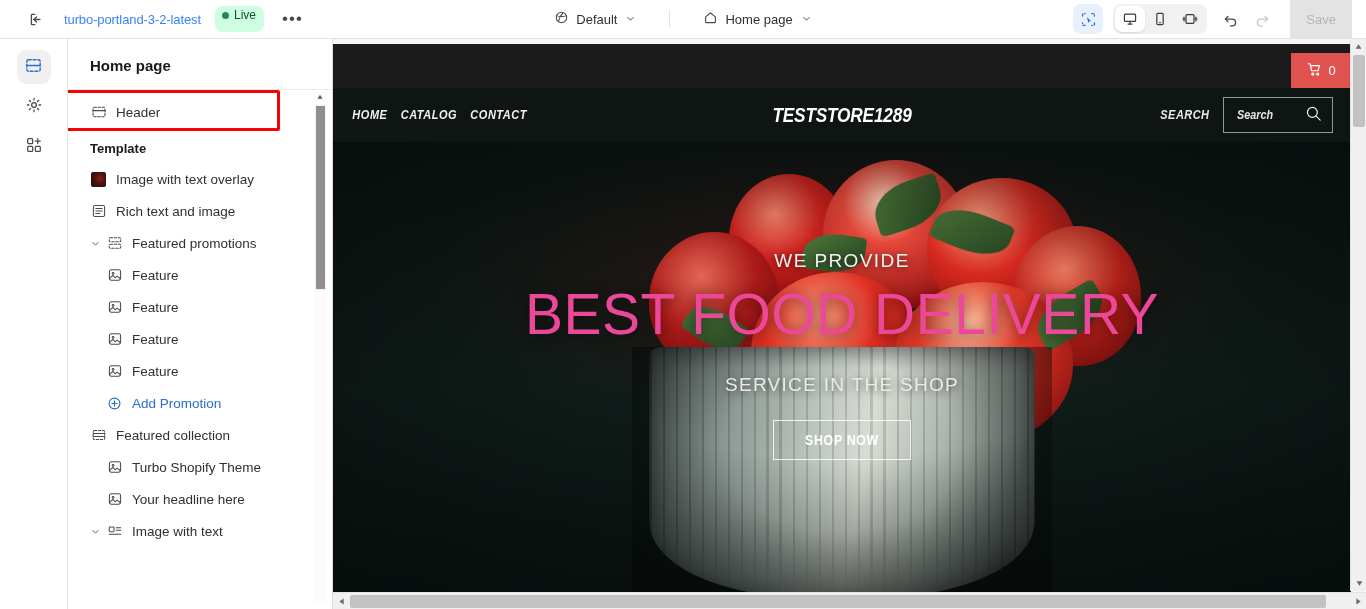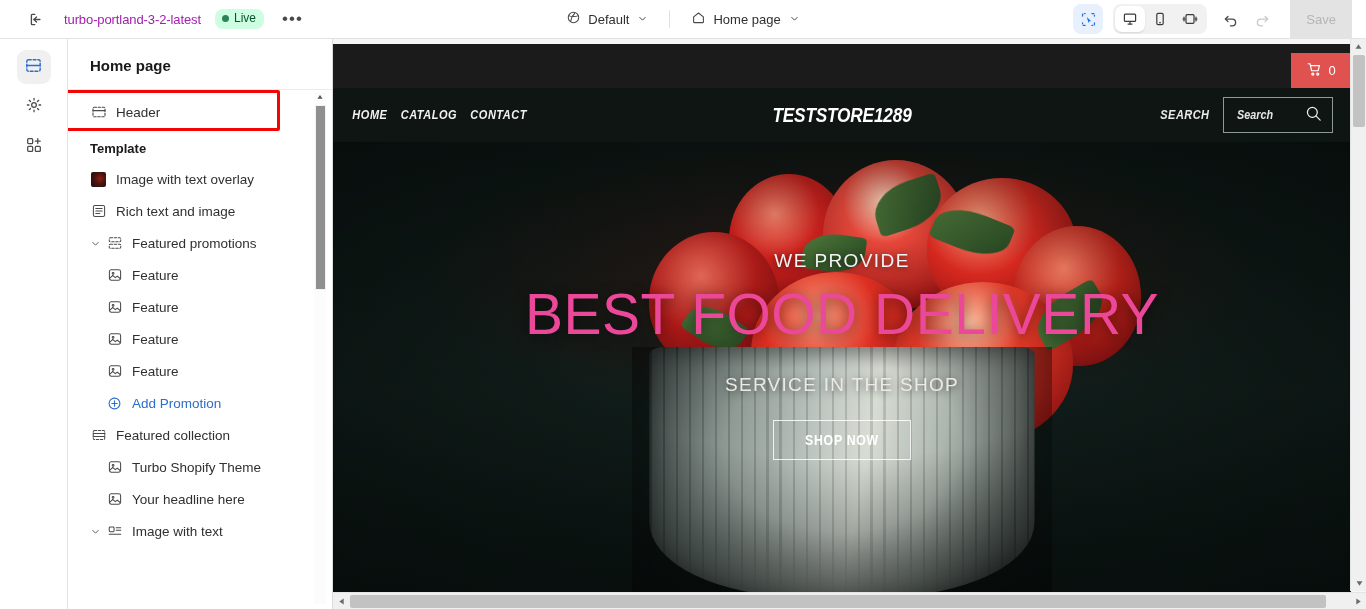--- a/index.html
+++ b/index.html
@@ -19,40 +19,40 @@
     border-bottom: 1px solid #e3e3e3;
     display: flex; align-items: center;
   }
   .tb-left { display: flex; align-items: center; padding-left: 22px; gap: 14px; }
   .icon-btn {
     width: 28px; height: 28px; border-radius: 8px;
     display: flex; align-items: center; justify-content: center;
     color: #4a4a4a; cursor: pointer;
   }
   .theme-name {
-    font-size: 13px; color: #a21caf; letter-spacing: -0.1px;
+    font-size: 13px; color: #3b82f6; letter-spacing: -0.1px;
     white-space: nowrap;
   }
   .live-badge {
     background: #cdfee1; color: #0c5132;
     font-size: 12px; border-radius: 8px;
-    padding: 2px 8px 3px 7px;
+    padding: 2px 8px 9px 7px;
     display: flex; align-items: center; gap: 5px;
     line-height: 15px;
   }
   .live-dot { width: 7px; height: 7px; border-radius: 50%; background: #29845a; display:inline-block; }
   .dots-btn {
     font-size: 17px; color: #4a4a4a; letter-spacing: 1px;
     line-height: 10px; padding: 0 4px; cursor: pointer;
     display: flex; align-items: center; height: 24px;
   }
 
   .tb-center {
     position: absolute; left: 0; right: 0; top: 0; height: 38px;
-    display: flex; align-items: center; justify-content: center; gap: 4px;
+    display: flex; align-items: center; justify-content: center; gap: 16px;
     pointer-events: none;
   }
   .tb-center > * { pointer-events: auto; }
   .ctx-btn {
     display: flex; align-items: center; gap: 7px;
     font-size: 13px; color: #303030; cursor: pointer;
     padding: 4px 8px; border-radius: 8px;
   }
   .ctx-sep { width: 1px; height: 18px; background: #e1e1e1; margin: 0 9px; }
   .chev { display: inline-block; margin-left: 1px; }

